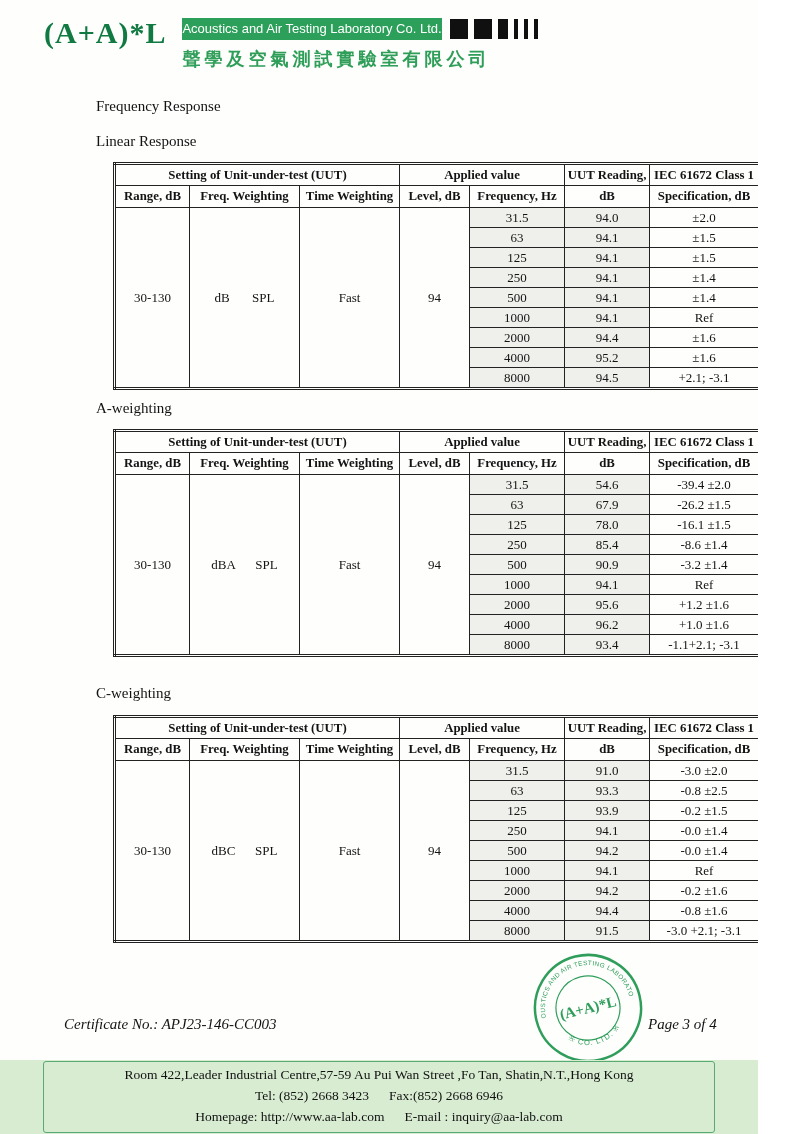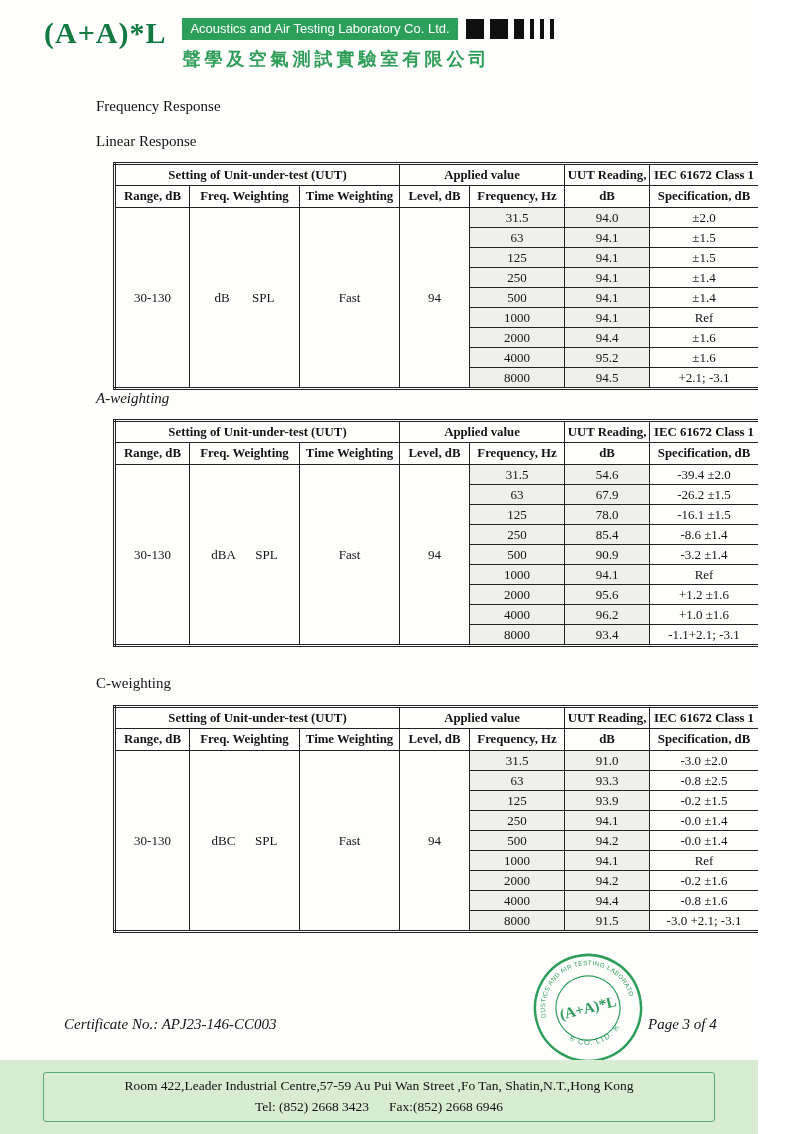--- a/index.html
+++ b/index.html
@@ -21,37 +21,37 @@
   .header { padding: 16px 0 0 44px; display: flex; align-items: flex-start; }
   .logo {
     font-size: 30px; font-weight: bold; letter-spacing: 1px;
     color: #117a42; line-height: 34px; white-space: nowrap;
   }
   .banner-wrap { margin-left: 16px; padding-top: 2px; }
   .banner-row { display: flex; align-items: center; }
   .banner {
     background: #2ca05a; color: #ffffff;
     font-family: "Liberation Sans", sans-serif;
-    font-size: 13px; padding: 3px 8px 4px; white-space: nowrap;
+    font-size: 13px; padding: 3px 0 4px; white-space: nowrap;
   }
   .blocks { display: flex; align-items: center; margin-left: 8px; }
   .blocks span { background: #101010; height: 20px; display: inline-block; margin-right: 6px; }
   .blocks .b1, .blocks .b2 { width: 18px; }
   .blocks .b3 { width: 10px; }
   .blocks .b4, .blocks .b5, .blocks .b6 { width: 4px; }
   .zh {
     margin-top: 7px; color: #2f9e58; font-weight: bold;
     font-size: 18px; letter-spacing: 4px; white-space: nowrap;
   }
 
   
   .page-title { margin: 27px 0 0 96px; font-size: 15px; }
   .section-label { margin-left: 96px; font-size: 15px; }
   .s1 { margin-top: 18px; margin-bottom: 12px; }
-  .s2 { margin-top: 0; margin-bottom: 12px; font-style: italic; }
+  .s2 { margin-top: 10px; margin-bottom: 12px; }
   .s3 { margin-top: 28px; margin-bottom: 13px; }
 
   
   .tbl-wrap { margin-left: 113px; }
   table.rtab {
     border-collapse: collapse; table-layout: fixed;
     width: 645px; border: 3px double #222;
     font-size: 13px;
   }
   .rtab col.c0 { width: 75px; }
@@ -392,16 +392,20 @@
 
   <div class="page-num">Page 3 of 4</div>
 
   <div class="footer-band">
     <div class="footer-box">
       <div>Room 422,Leader Industrial Centre,57-59 Au Pui Wan Street ,Fo Tan, Shatin,N.T.,Hong Kong</div>
       <div class="fline">
         <span>Tel: (852) 2668 3423</span>
         <span>Fax:(852) 2668 6946</span>
       </div>
+      <div class="fline">
+        <span>Homepage: http://www.aa-lab.com</span>
+        <span>E-mail : inquiry@aa-lab.com</span>
+      </div>
     </div>
   </div>
 
 </div>
 
 </body></html>

